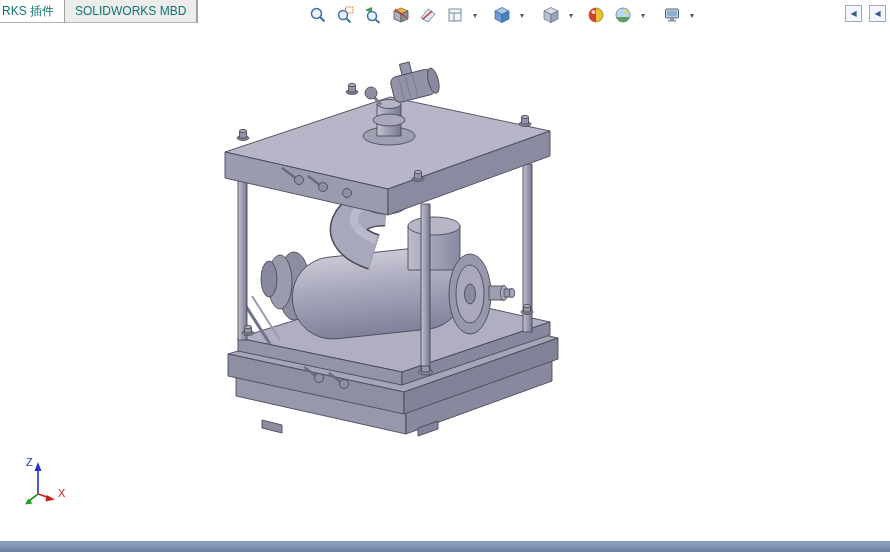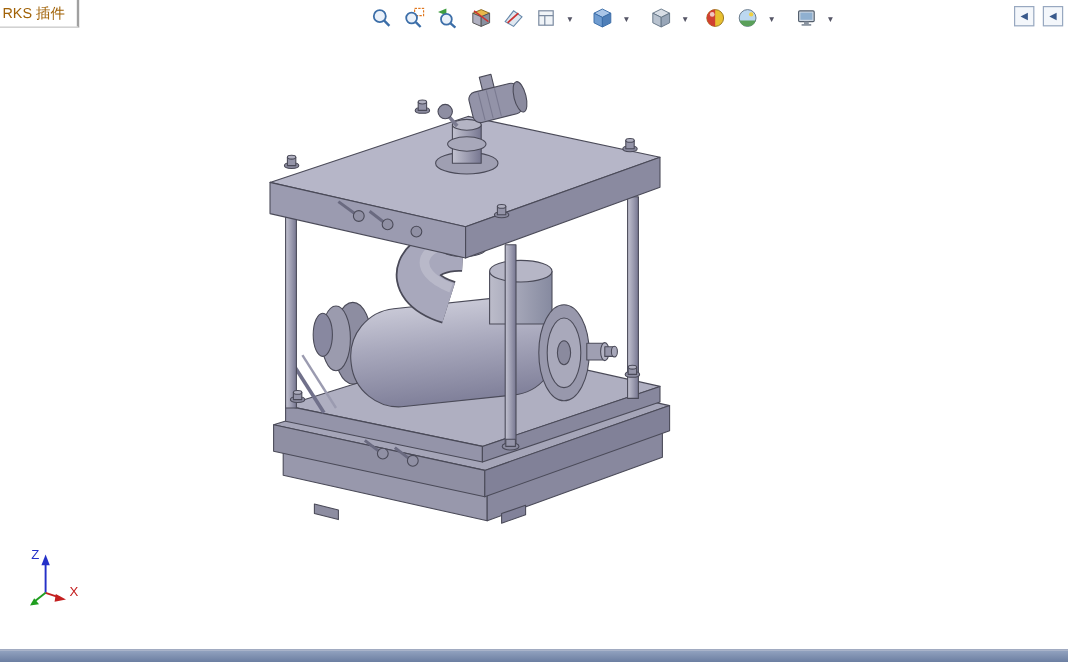--- a/index.html
+++ b/index.html
@@ -6,21 +6,21 @@
   html,body { width:890px; height:552px; overflow:hidden; background:#fff;
               font-family:"Liberation Sans", sans-serif; }
   .app { position:relative; width:890px; height:552px; background:#fff; }
 
   
   .model-svg { position:absolute; left:0; top:0; z-index:0; }
 
   
   .tabstrip { position:absolute; top:0; left:0; height:23px; display:flex; z-index:2;
               background:#d8d8d8; border-right:1px solid #a0a0a0; border-bottom:1px solid #b5b5b5; }
-  .tab { font-size:12px; color:#a16207; line-height:22px; padding:0 10px;
+  .tab { font-size:12px; color:#0f766e; line-height:22px; padding:0 10px;
          background:#ececec; border-right:1px solid #a0a0a0; white-space:nowrap; }
   .tab.first { background:#ffffff; padding-left:2px; }
 
   
   .headsup { position:absolute; top:2px; left:306px; height:26px; display:flex;
              align-items:center; z-index:2; }
   .hbtn { width:24px; height:24px; display:flex; align-items:center; justify-content:center;
           border-radius:2px; margin-right:3px; }
   .drop { width:10px; height:24px; display:flex; align-items:center; justify-content:center;
           font-size:8px; color:#556; margin-right:2px; }
@@ -183,20 +183,21 @@
         <path d="M55,499.5 L46.5,495 L45.5,501.5 Z" fill="#c42020"></path>
         <text x="58" y="497" font-size="11" fill="#c42020">X</text>
         <line x1="38" y1="494" x2="29" y2="501" stroke="#1f9e1f" stroke-width="1.6"></line>
         <path d="M25,504.5 L32.5,503.5 L28.5,498.5 Z" fill="#1f9e1f"></path>
       </g>
     </g>
   </svg>
 
   <div class="tabstrip">
     <div class="tab first">RKS 插件</div>
+    <div class="tab">SOLIDWORKS MBD</div>
   </div>
 
   <div class="headsup">
 
     <div class="hbtn">
       <svg width="18" height="18">
         <circle cx="7.5" cy="7.5" r="5" fill="#eaf1fa" stroke="#3c6ea8" stroke-width="1.5"></circle>
         <line x1="11" y1="11" x2="15.5" y2="15.5" stroke="#3c6ea8" stroke-width="2"></line>
       </svg>
     </div>

